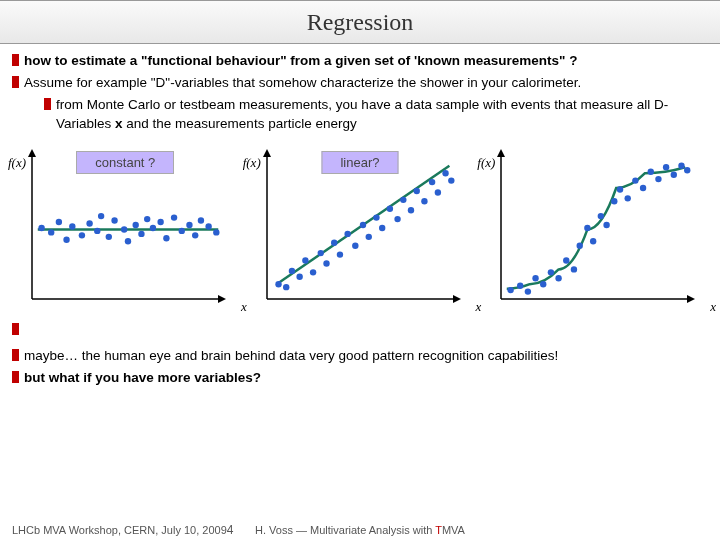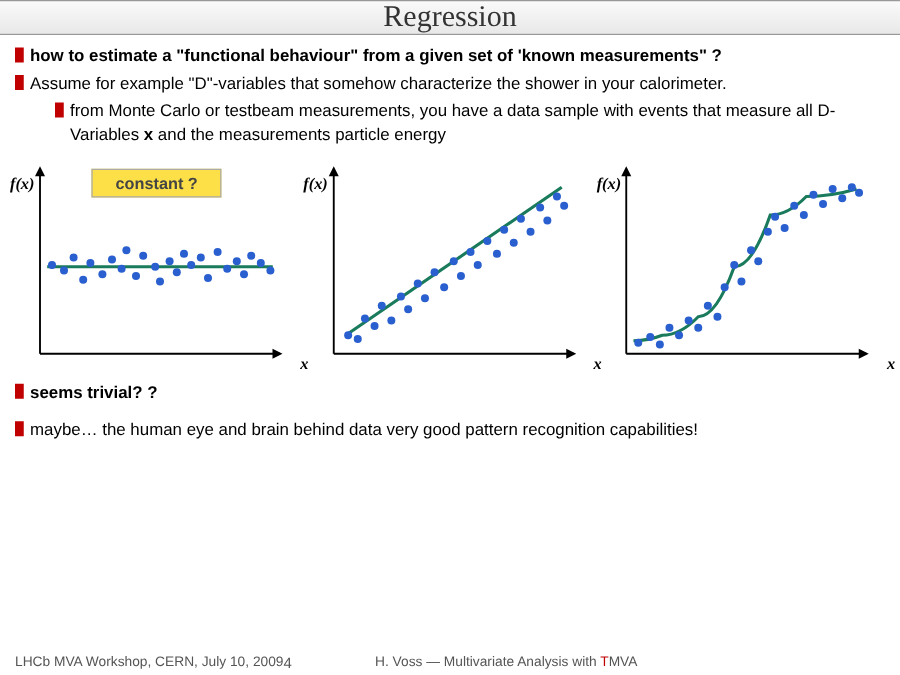--- a/index.html
+++ b/index.html
@@ -1,30 +1,30 @@
 <!DOCTYPE html>
 <html><head>
 <meta charset="utf-8">
 <style>
 * { margin: 0; padding: 0; box-sizing: border-box; }
 body { font-family: Arial, sans-serif; width: 720px; height: 540px; background: #fff; overflow: hidden; position: relative; }
-.title-bar { height: 28px; background: linear-gradient(#fafafa, #e8e8e8); border-top: 1px solid #999; border-bottom: 1px solid #999; display: flex; align-items: center; justify-content: center; font-size: 24px; color: #333; font-family: "Times New Roman", serif; }
+.title-bar { height: 44px; background: linear-gradient(#fafafa, #e8e8e8); border-top: 1px solid #999; border-bottom: 1px solid #999; display: flex; align-items: center; justify-content: center; font-size: 24px; color: #333; font-family: "Times New Roman", serif; }
 .content { padding: 8px 12px 0 12px; font-size: 13.5px; color: #000; }
 .bullet-row { display: flex; margin-bottom: 4px; line-height: 1.35; }
 .bullet { width: 7px; height: 12px; background: #c00000; flex-shrink: 0; margin-right: 5px; margin-top: 2px; }
 .sub-bullets { margin-left: 32px; }
 .bold { font-weight: bold; }
-.charts-row { display: flex; justify-content: space-between; padding: 6px 10px 0 10px; gap: 4px; font-weight: bold; }
+.charts-row { display: flex; justify-content: space-between; padding: 6px 10px 0 10px; gap: 4px; }
 .chart-wrap { position: relative; flex: 1; }
 .chart-label-y { position: absolute; left: -2px; top: 12px; font-style: italic; font-size: 13px; font-family: "Times New Roman", serif; }
 .chart-label-x { position: absolute; right: -6px; bottom: -2px; font-style: italic; font-size: 13px; font-family: "Times New Roman", serif; }
-.chart-tag { position: absolute; top: 8px; left: 50%; transform: translateX(-50%); background: #fde047; color: #444; padding: 3px 18px; font-size: 13px; white-space: nowrap; z-index: 5; border: 1px solid #aaa; }
+.chart-tag { position: absolute; top: 8px; left: 50%; transform: translateX(-50%); background: #c4b5fd; color: #444; padding: 3px 18px; font-size: 13px; white-space: nowrap; z-index: 5; border: 1px solid #aaa; }
 svg.chart { display: block; }
 .footer { position: absolute; bottom: 3px; left: 0; right: 0; display: flex; justify-content: flex-start; align-items: center; padding: 0 12px; font-size: 11px; color: #555; }
-.footer-center { position: absolute; left: 50%; transform: translateX(-50%); margin-left: 45px; }
+.footer-center { position: absolute; left: 50%; transform: translateX(-50%); }
 .footer-right { color: #555; font-size: 12px; }
 .highlight-t { color: #c00000; }
 .big-gap { height: 8px; }
 </style>
 </head>
 <body>
 
 <div class="title-bar">Regression</div>
 
 <div class="content">
@@ -78,20 +78,21 @@
         <circle cx="179.44" cy="82" r="3.2" fill="#2a5fcf"></circle>
         <circle cx="185.2" cy="92.36" r="3.2" fill="#2a5fcf"></circle>
         <circle cx="190.96000000000004" cy="77.56" r="3.2" fill="#2a5fcf"></circle>
         <circle cx="198.64" cy="83.47999999999999" r="3.2" fill="#2a5fcf"></circle>
         <circle cx="206.32" cy="89.39999999999999" r="3.2" fill="#2a5fcf"></circle>
       </svg>
     <span class="chart-label-x">x</span>
   </div>
   <div class="chart-wrap">
     <span class="chart-label-y">f(x)</span>
+    <div class="chart-tag">linear?</div>
     <svg class="chart" id="chart1" width="220" height="170">
         <line x1="22" y1="8" x2="22" y2="156" stroke="#000" stroke-width="1.5"></line>
         <line x1="22" y1="156" x2="214" y2="156" stroke="#000" stroke-width="1.5"></line>
         <polygon points="22,6 18,14 26,14" fill="#000"></polygon>
         <polygon points="216,156 208,152 208,160" fill="#000"></polygon>
         <line x1="31.6" y1="141.2" x2="204.39999999999998" y2="22.799999999999983" stroke="#1a7a5c" stroke-width="2.5"></line>
         <circle cx="33.519999999999996" cy="141.2" r="3.2" fill="#2a5fcf"></circle>
         <circle cx="41.2" cy="144.16" r="3.2" fill="#2a5fcf"></circle>
         <circle cx="46.96" cy="127.88" r="3.2" fill="#2a5fcf"></circle>
         <circle cx="54.64" cy="133.8" r="3.2" fill="#2a5fcf"></circle>
@@ -154,26 +155,29 @@
         <circle cx="202.48000000000002" cy="22.799999999999983" r="3.2" fill="#2a5fcf"></circle>
         <circle cx="208.24" cy="27.24000000000001" r="3.2" fill="#2a5fcf"></circle>
       </svg>
     <span class="chart-label-x">x</span>
   </div>
 </div>
 
 <div class="content">
   <div class="bullet-row">
       <div class="bullet"></div>
-      <div class="bold">seems trivial? ?</div>
     </div>
   <div class="big-gap"></div>
   <div class="bullet-row">
       <div class="bullet"></div>
       <div>maybe… the human eye and brain behind data very good pattern recognition capabilities!</div>
+    </div>
+  <div class="bullet-row">
+      <div class="bullet"></div>
+      <div class="bold">but what if you have more variables?</div>
     </div>
 </div>
 
 <div class="footer">
   <span>LHCb MVA Workshop, CERN, July 10, 2009</span>
   <span class="footer-center"><span>H. Voss ― Multivariate Analysis with </span><span class="highlight-t">T</span><span>MVA</span></span>
   <span class="footer-right">4</span>
 </div>
 
 </body></html>

